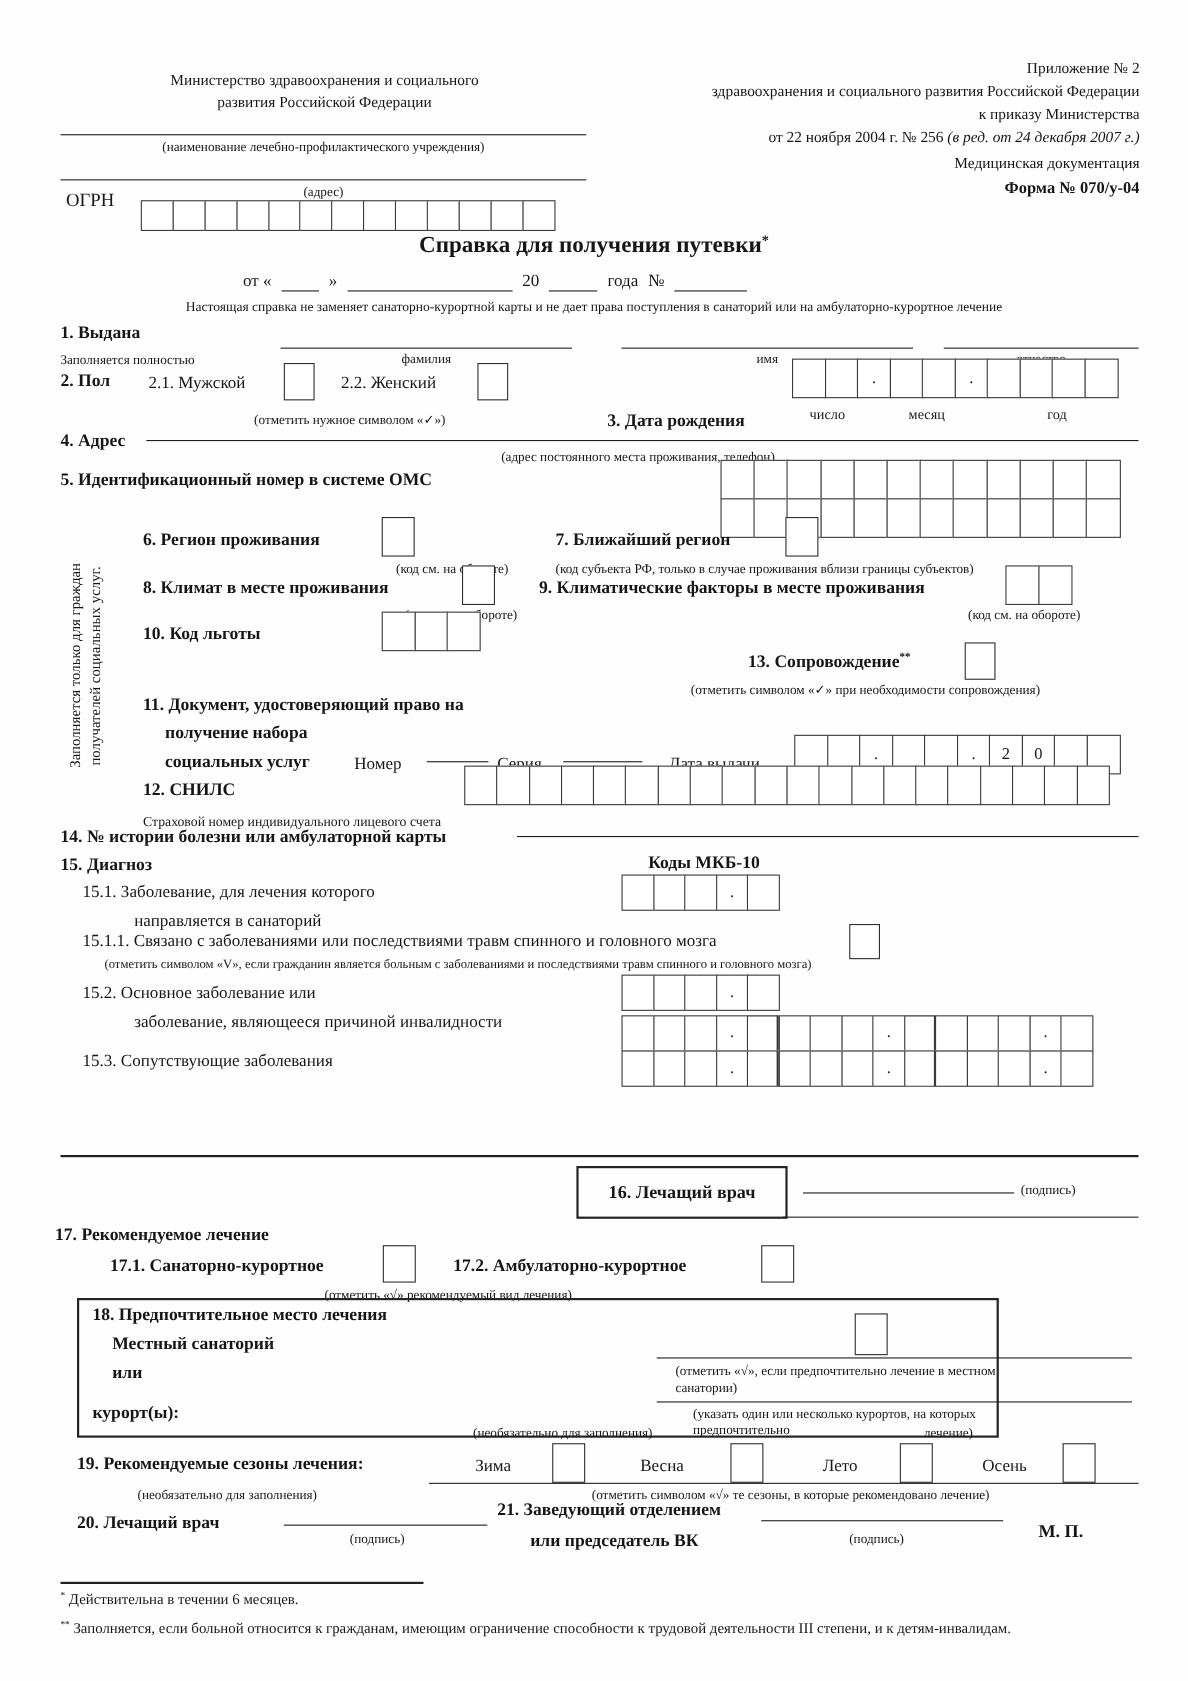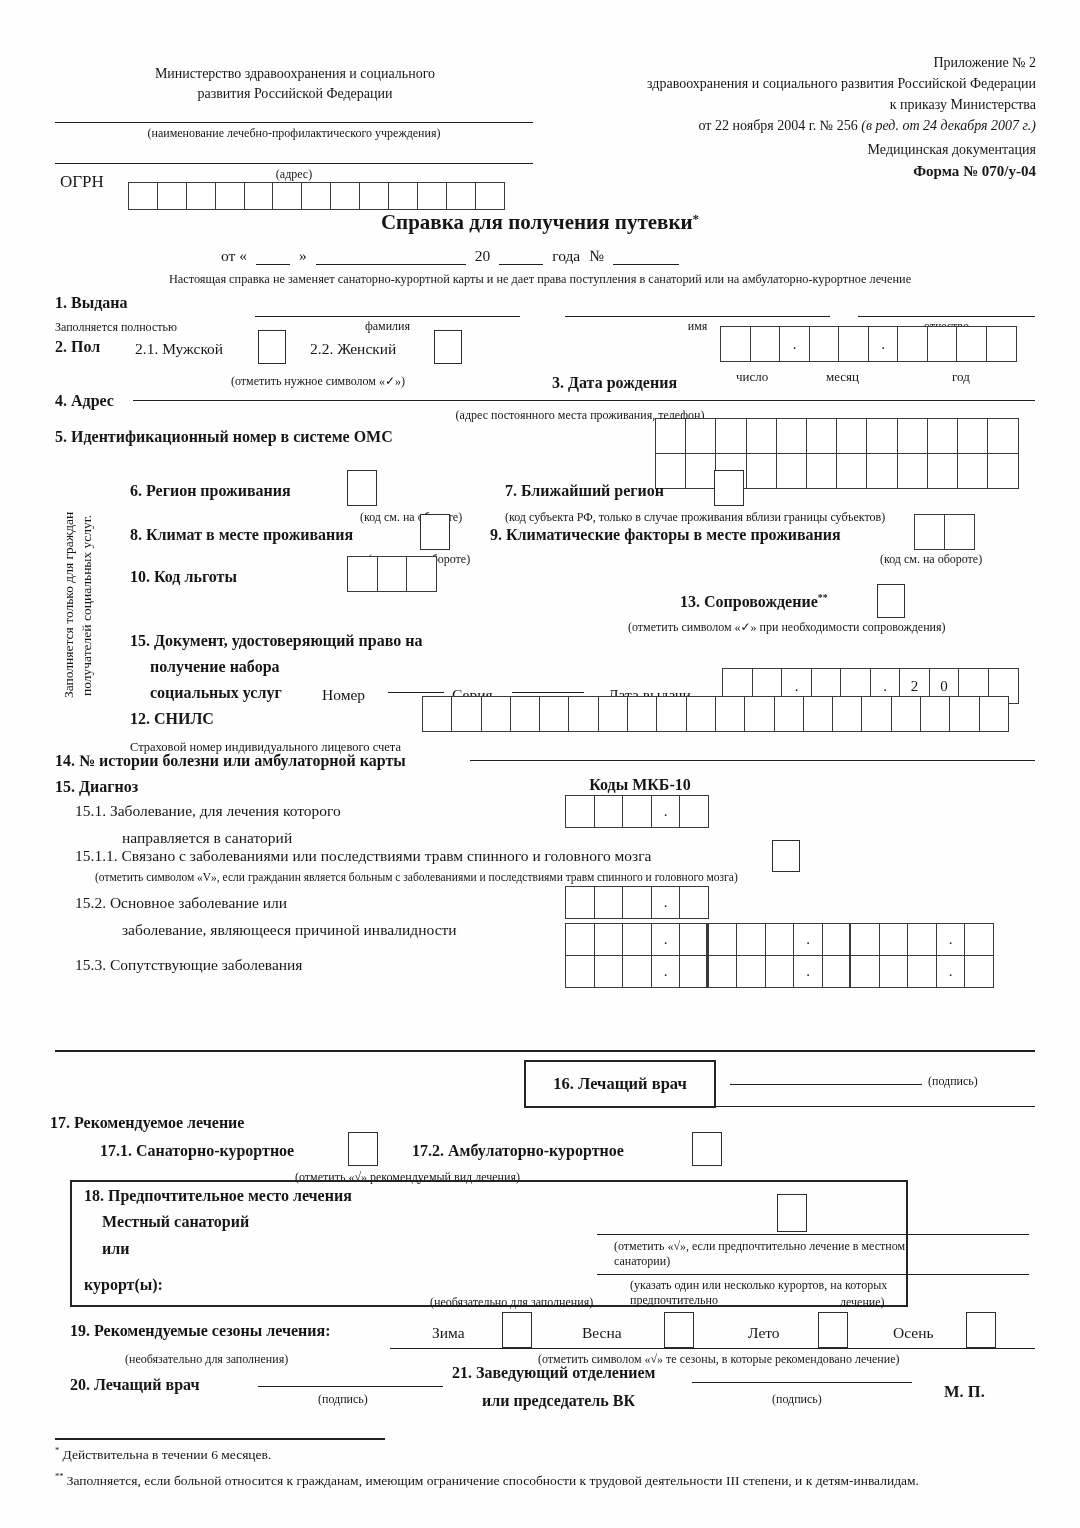--- a/index.html
+++ b/index.html
@@ -194,21 +194,21 @@
         <span class="cell"></span>
         <span class="cell"></span>
         <span class="cell"></span>
       </div>
     </div>
 
   <div class="abs b f16" style="left:680px;top:592px;"><span>13. Сопровождение</span><sup>**</sup></div>
   <div class="abs box" style="left:877px;top:584px;width:28px;height:34px;"></div>
   <div class="abs f12" style="left:628px;top:620px;">(отметить символом «✓» при необходимости сопровождения)</div>
 
-  <div class="abs b f16" style="left:130px;top:632px;">15. Документ, удостоверяющий право на</div>
+  <div class="abs b f16" style="left:130px;top:632px;">11. Документ, удостоверяющий право на</div>
   <div class="abs b f16" style="left:150px;top:658px;">получение набора</div>
   <div class="abs b f16" style="left:150px;top:684px;">социальных услуг</div>
   <div class="abs f15" style="left:322px;top:686px;">Номер</div>
   <div class="abs wline" style="left:388px;top:678px;width:56px;height:14px;"></div>
   <div class="abs f15" style="left:452px;top:686px;">Серия</div>
   <div class="abs wline" style="left:512px;top:678px;width:72px;height:14px;"></div>
   <div class="abs f15" style="left:608px;top:686px;">Дата выдачи</div>
   <div class="abs" style="left:722px;top:668px;">
       <div class="grid-row">
         <span class="cell"></span>

